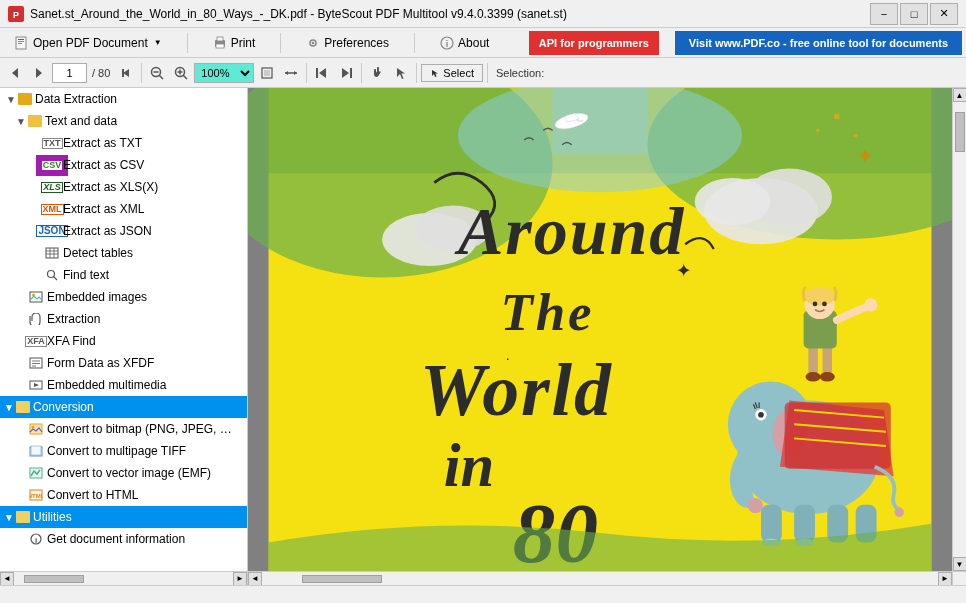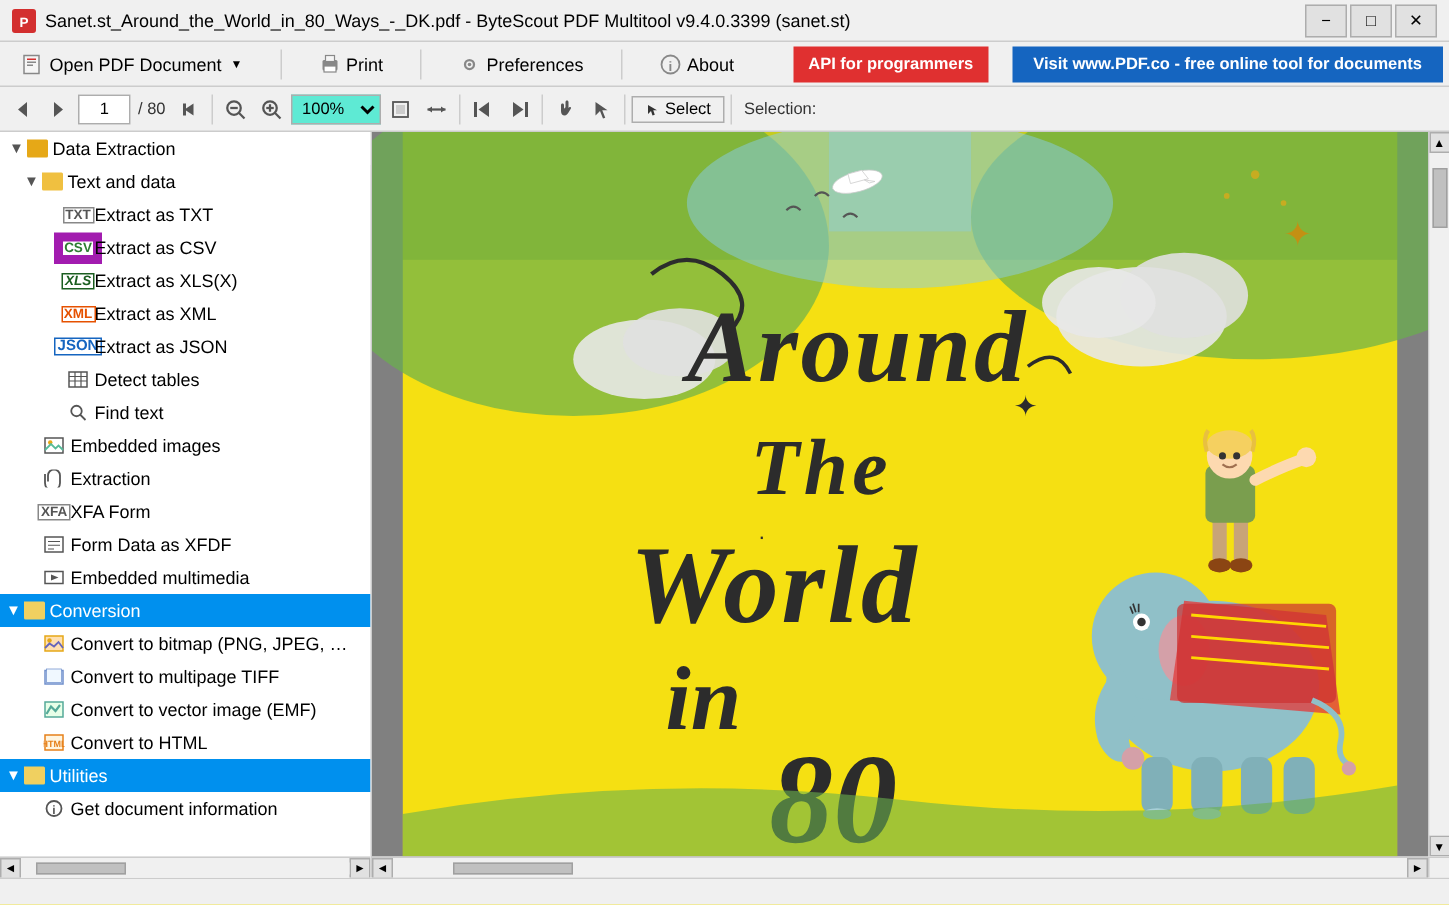--- a/index.html
+++ b/index.html
@@ -459,21 +459,21 @@
             </svg>
         </span>
         <span class="tree-label">Extraction</span>
       </div>
 
       <div class="tree-item tree-indent-1">
         <span class="tree-toggle" style="visibility:hidden">►</span>
         <span class="tree-icon">
             <span class="icon-xfa">XFA</span>
           </span>
-        <span class="tree-label">XFA Form</span>
+        <span class="tree-label">XFA Find</span>
       </div>
 
       <div class="tree-item tree-indent-1">
         <span class="tree-toggle" style="visibility:hidden">►</span>
         <span class="tree-icon">
           <svg width="14" height="12" viewBox="0 0 14 12">
               <rect x="1" y="1" width="12" height="10" fill="none" stroke="#555" stroke-width="1"></rect>
               <line x1="3" y1="4" x2="11" y2="4" stroke="#555" stroke-width="0.8"></line>
               <line x1="3" y1="6.5" x2="11" y2="6.5" stroke="#555" stroke-width="0.8"></line>
               <line x1="3" y1="9" x2="7" y2="9" stroke="#555" stroke-width="0.8"></line>

